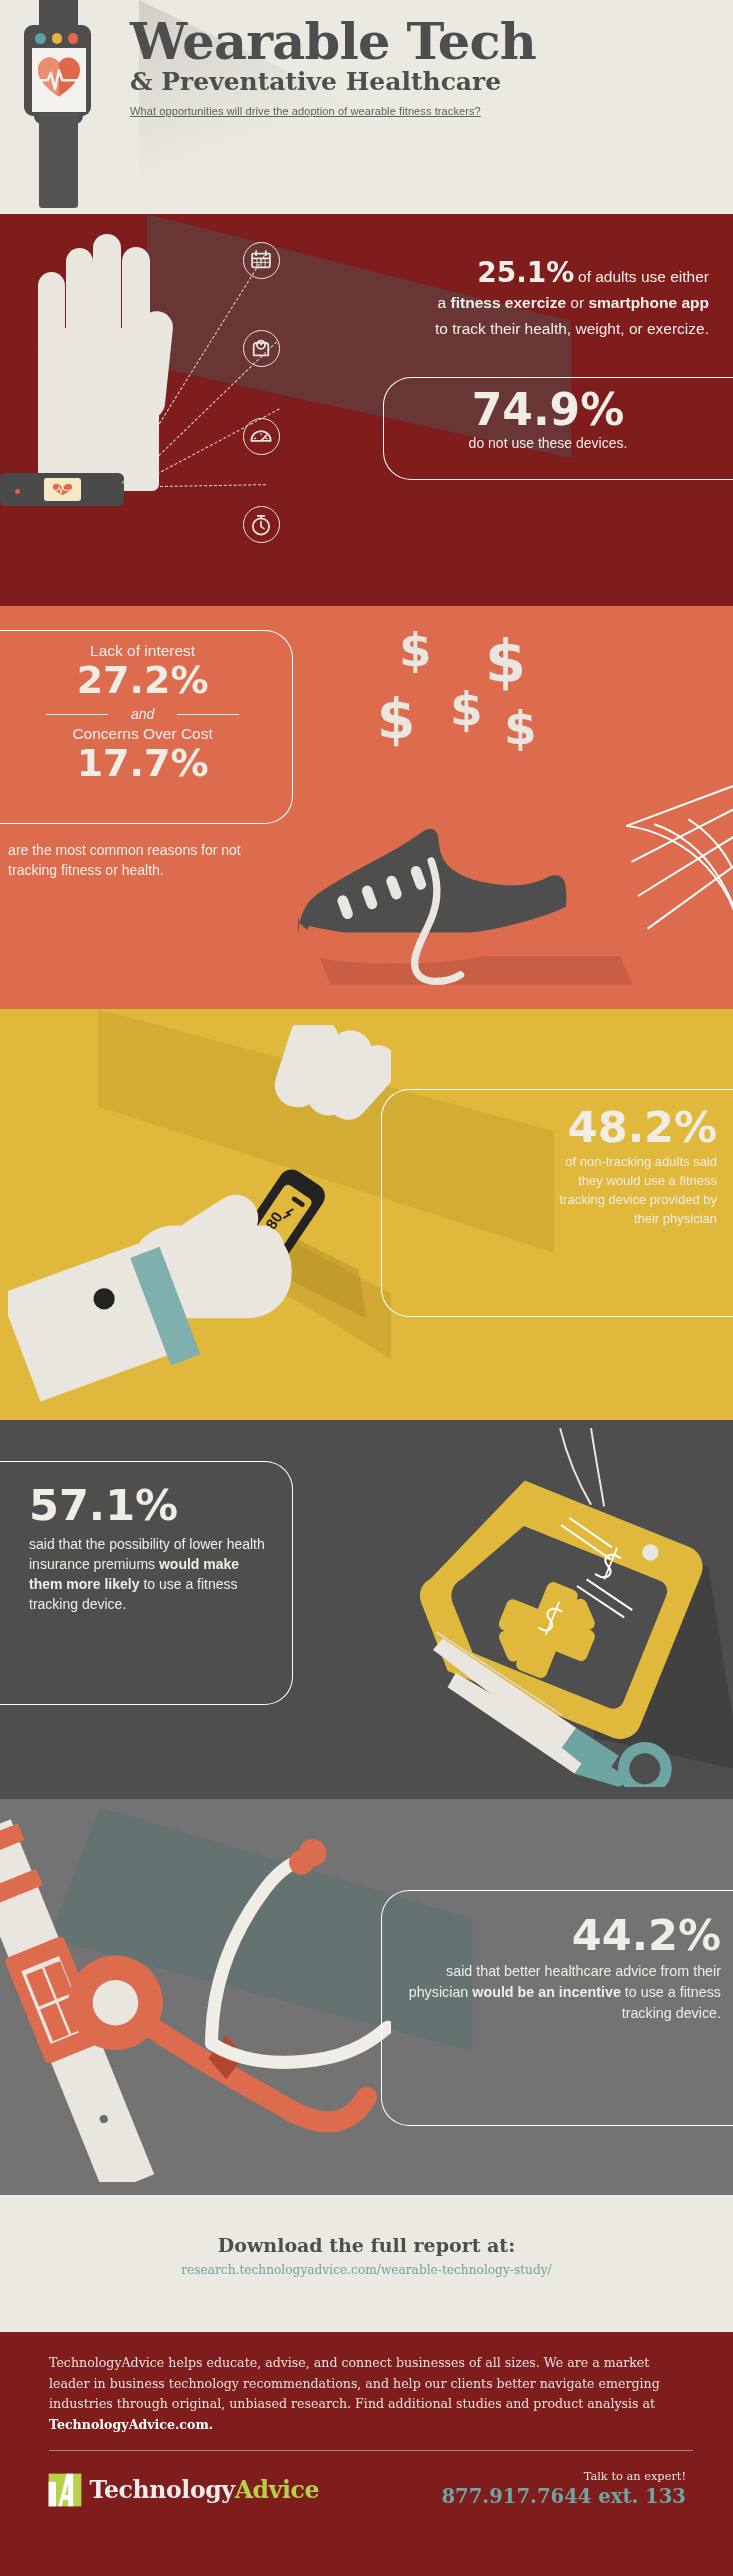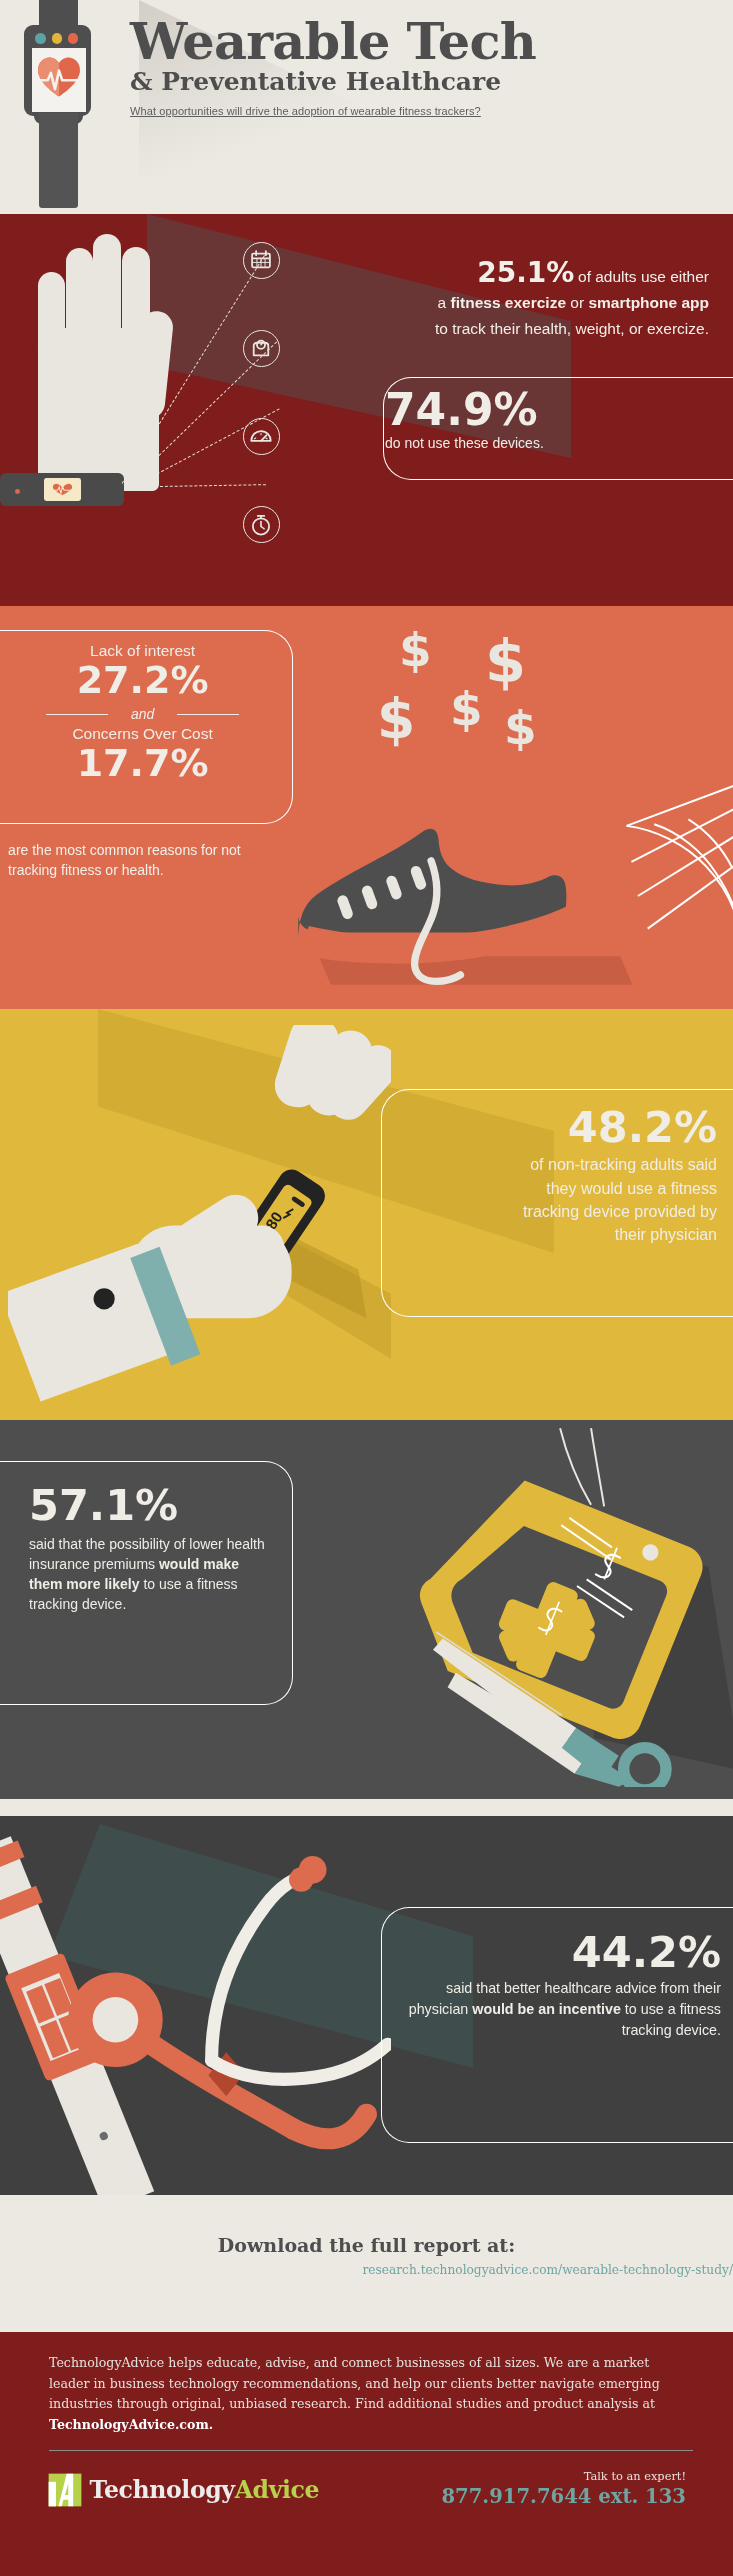--- a/index.html
+++ b/index.html
@@ -33,21 +33,21 @@
   .h-sub { font-family:"DejaVu Serif", serif; font-weight:700; font-size:25px; color:#4e4e4e;
            line-height:1.15; margin-top:1.6px; }
   .h-tag { font-size:11px; color:#5e5e5e; margin-top:8.1px; letter-spacing:0.1px;text-decoration:underline; }
 
   
   .sec { position:absolute; left:0; width:733px; overflow:hidden; }
   .sec-teal1 { top:214px; height:393px; background:#7f1d1d; }
   .sec-red   { top:606px; height:403px; background:#dd6c4f; }
   .sec-yellow{ top:1009px; height:411px; background:#e0b93c; }
   .sec-dark  { top:1420px; height:379px; background:#4e4e4e; }
-  .sec-teal2 { top:1799px; height:397px; background:#404040;margin-top:17px; }
+  .sec-teal2 { top:1799px; height:397px; background:#737373; }
   .sec-dl    { top:2195px; height:137px; background:#ece9e3; }
   .sec-foot  { top:2332px; height:244px; background:#7f1d1d; }
 
   
   .bub { position:absolute; border:1.6px solid #ffffff; }
   .bub-left-round  { border-right:none; border-radius:28px 0 0 28px; }
   .bub-right-round { border-left:none;  border-radius:0 28px 28px 0; }
 
   
   .t1-shadow { position:absolute; left:147px; top:0; width:424px; height:244px;
@@ -63,21 +63,21 @@
   .ic { position:absolute; width:37px; height:37px; border:1.6px solid #e9e6e0; border-radius:50%; }
   .ic svg { display:block; }
   .dashline { position:absolute; border-top:1.6px dashed #e9e6e0; transform-origin: left center; opacity:.95; }
 
   .t1-txt { position:absolute; left:363px; top:42px; width:346px; text-align:right; color:#f2efe9; }
   .t1-pct { font-size:28px; font-weight:700; font-family:"DejaVu Sans", sans-serif; }
   .t1-l { font-size:15.5px; line-height:1.45; }
   .t1-l b { font-weight:700; }
 
   .t1-bub { left:383px; top:163px; width:383px; height:103px; }
-  .t1-bub-in { position:absolute; left:385px; top:173px; width:326px; text-align:left; color:#f0ede7; }
+  .t1-bub-in { position:absolute; left:385px; top:173px; width:326px; text-align:center; color:#f0ede7; }
   .t1-bub-in .n { font-size:44px; font-weight:700; font-family:"DejaVu Sans", sans-serif; line-height:1.05; }
   .t1-bub-in .s { font-size:14px; margin-top:1.6px; }
 
   
   .r-bub { left:-33px; top:24.4px; width:326px; height:194px; }
   .r-inner { position:absolute; left:8.1px; top:36px; width:269px; text-align:center; color:#f0ede7; }
   .r-lbl { font-size:15.5px; }
   .r-num { font-size:38px; font-weight:700; font-family:"DejaVu Sans", sans-serif; line-height:1.08; }
   .r-and { display:flex; align-items:center; justify-content:center; gap:23px; margin:4.9px 0 3.3px; }
   .r-and i { font-style:italic; font-size:14px; }
@@ -86,42 +86,42 @@
 
   .shoe-wrap { position:absolute; left:318px; top:16.3px; width:416px; height:375px; }
   .dollar { position:absolute; color:#e9e6e0; font-family:"DejaVu Sans", sans-serif; font-weight:700; }
 
   
   .y-shadow { position:absolute; left:98px; top:0; width:456px; height:244px;
     background:rgba(190,152,40,.38); clip-path:polygon(0 0, 100% 50%, 100% 100%, 0 40%); }
   .y-bub { left:381px; top:80px; width:383px; height:228px; }
   .y-inner { position:absolute; left:391px; top:96px; width:326px; text-align:right; color:#f0ede7; }
   .y-num { font-size:43px; font-weight:700; font-family:"DejaVu Sans", sans-serif; line-height:1.05; }
-  .y-sub { font-size:16px; line-height:1.45; margin-top:3.3px; }
+  .y-sub { font-size:13px; line-height:1.45; margin-top:3.3px; }
 
   
   .d-bub { left:-33px; top:41px; width:326px; height:244px; }
   .d-inner { position:absolute; left:29px; top:64px; width:244px; color:#f0ede7; }
   .d-num { font-size:43px; font-weight:700; font-family:"DejaVu Sans", sans-serif; line-height:1.0; }
   .d-sub { font-size:14px; line-height:1.44; margin-top:6.5px; }
   .d-sub b { font-weight:700; }
 
   
   .t2-shadow { position:absolute; left:49px; top:8.1px; width:424px; height:244px;
     background:rgba(60,110,108,.28); clip-path:polygon(12% 0, 100% 46%, 100% 100%, 0 54%); }
   .t2-bub { left:381px; top:91px; width:383px; height:236px; }
   .t2-inner { position:absolute; left:391px; top:114px; width:330px; text-align:right; color:#f0ede7; }
   .t2-num { font-size:43px; font-weight:700; font-family:"DejaVu Sans", sans-serif; line-height:1.05; }
   .t2-sub { font-size:14.3px; line-height:1.45; margin-top:3.3px; }
   .t2-sub b { font-weight:700; }
 
   
   .dl-title { position:absolute; left:0; top:39px; width:733px; text-align:center;
     font-family:"DejaVu Serif", serif; font-weight:700; font-size:19px; color:#4e4e4e; }
-  .dl-url { position:absolute; left:0; top:68px; width:733px; text-align:right;
+  .dl-url { position:absolute; left:0; top:68px; width:733px; text-align:center;
     font-family:"DejaVu Serif", serif; font-size:12.2px; color:#6ea5a2; }
 
   
   .f-body { position:absolute; left:49px; top:21px; width:644px; color:#e4e2dd;
     font-family:"DejaVu Serif", serif; font-size:12.6px; line-height:1.63; }
   .f-body b { font-weight:700; color:#ffffff; }
   .f-rule { position:absolute; left:49px; top:118px; width:644px; height:0.8px; background:#8d8d8d; }
   .f-logo { position:absolute; left:47px; top:140px; display:flex; align-items:center; gap:6.5px; }
   .f-mark { width:36px; height:36px; position:relative; }
   .f-name { font-family:"DejaVu Serif", serif; font-weight:700; font-size:23.6px; color:#ececec; letter-spacing:-0.4px; }

